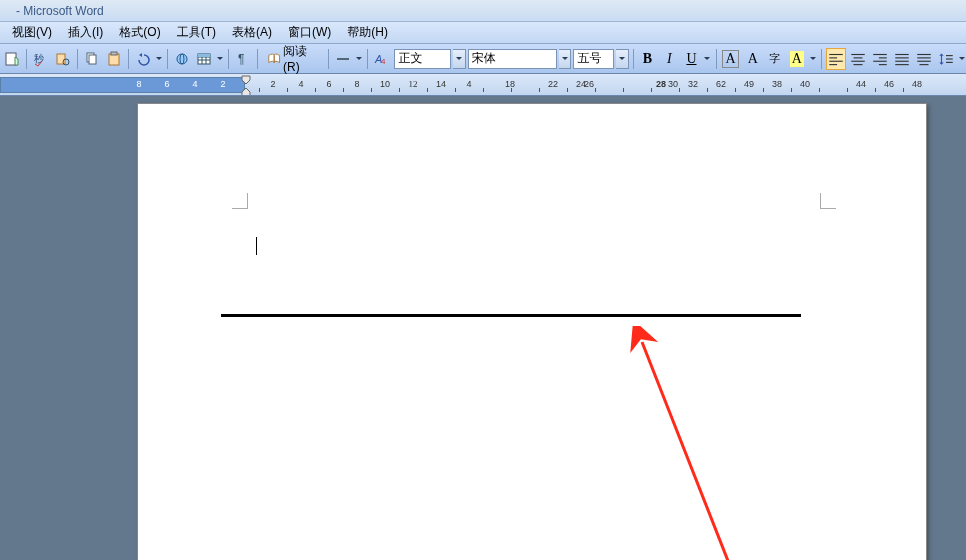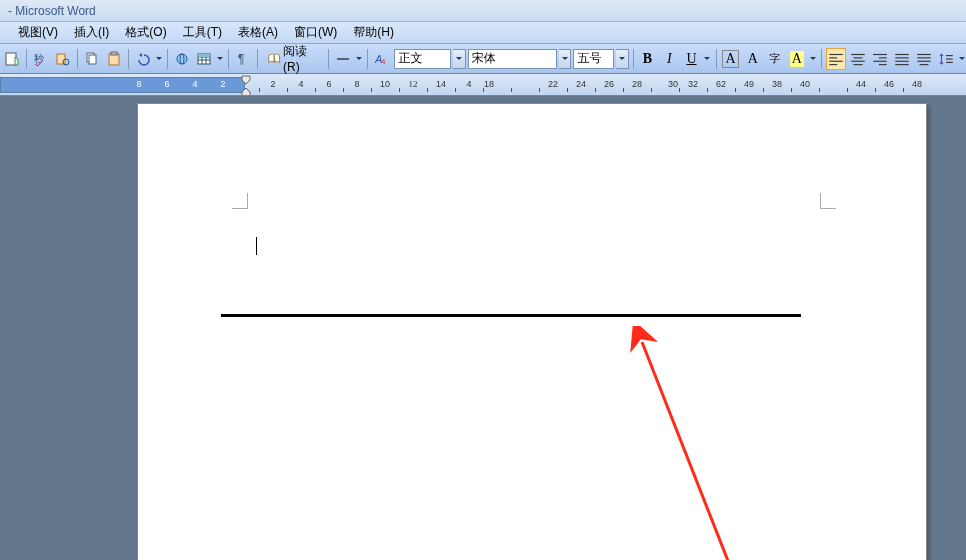--- a/index.html
+++ b/index.html
@@ -13,33 +13,33 @@
   position: relative;
 }
 
 
 .titlebar {
   height: 22px;
   background: linear-gradient(#dfe9f5, #c9dcf2);
   border-bottom: 1px solid #9db6d4;
   display: flex;
   align-items: center;
-  padding-left: 8px;
+  padding-left: 16px;
   color: #3a5a86;
   font-size: 12px;
 }
 
 
 .menubar {
   height: 22px;
   background: linear-gradient(#d9e7fb, #c3d8f4);
   border-bottom: 1px solid #8fa8c8;
   display: flex;
   align-items: center;
-  padding-left: 12px;
+  padding-left: 6px;
   gap: 4px;
 }
 .menubar .menu-item {
   padding: 2px 6px;
   cursor: default;
 }
 
 
 .toolbar {
   height: 30px;
@@ -450,31 +450,31 @@
         <span class="ruler-num" style="left: 112px;">8</span>
         <div class="ruler-tick minor" style="left: 98px; height: 4px;"></div>
         <span class="ruler-num" style="left: 140px;">10</span>
         <div class="ruler-tick minor" style="left: 126px; height: 4px;"></div>
         <span class="ruler-num" style="left: 168px; font-family: Liberation Serif, serif;">12</span>
         <div class="ruler-tick minor" style="left: 154px; height: 4px;"></div>
         <span class="ruler-num" style="left: 196px;">14</span>
         <div class="ruler-tick minor" style="left: 182px; height: 4px;"></div>
         <span class="ruler-num" style="left: 224px;">4</span>
         <div class="ruler-tick minor" style="left: 210px; height: 4px;"></div>
-        <span class="ruler-num" style="left: 244px;">18</span>
+        <span class="ruler-num" style="left: 265px;">18</span>
         <div class="ruler-tick minor" style="left: 238px; height: 4px;"></div>
         <span class="ruler-num" style="left: 280px; margin-top: 37px;">20</span>
         <div class="ruler-tick minor" style="left: 266px; height: 4px;"></div>
         <span class="ruler-num" style="left: 308px;">22</span>
         <div class="ruler-tick minor" style="left: 294px; height: 4px;"></div>
         <span class="ruler-num" style="left: 336px;">24</span>
         <div class="ruler-tick minor" style="left: 322px; height: 4px;"></div>
-        <span class="ruler-num" style="left: 364px;">26</span>
+        <span class="ruler-num" style="left: 344px;">26</span>
         <div class="ruler-tick minor" style="left: 350px; height: 4px;"></div>
-        <span class="ruler-num" style="left: 392px;">28</span>
+        <span class="ruler-num" style="left: 416px; font-weight: bold;">28</span>
         <div class="ruler-tick minor" style="left: 378px; height: 4px;"></div>
         <span class="ruler-num" style="left: 420px; margin-left: 8px;">30</span>
         <div class="ruler-tick minor" style="left: 406px; height: 4px;"></div>
         <span class="ruler-num" style="left: 448px;">32</span>
         <div class="ruler-tick minor" style="left: 434px; height: 4px;"></div>
         <span class="ruler-num" style="left: 476px;">62</span>
         <div class="ruler-tick minor" style="left: 462px; height: 4px;"></div>
         <span class="ruler-num" style="left: 504px;">49</span>
         <div class="ruler-tick minor" style="left: 490px; height: 4px;"></div>
         <span class="ruler-num" style="left: 532px;">38</span>

